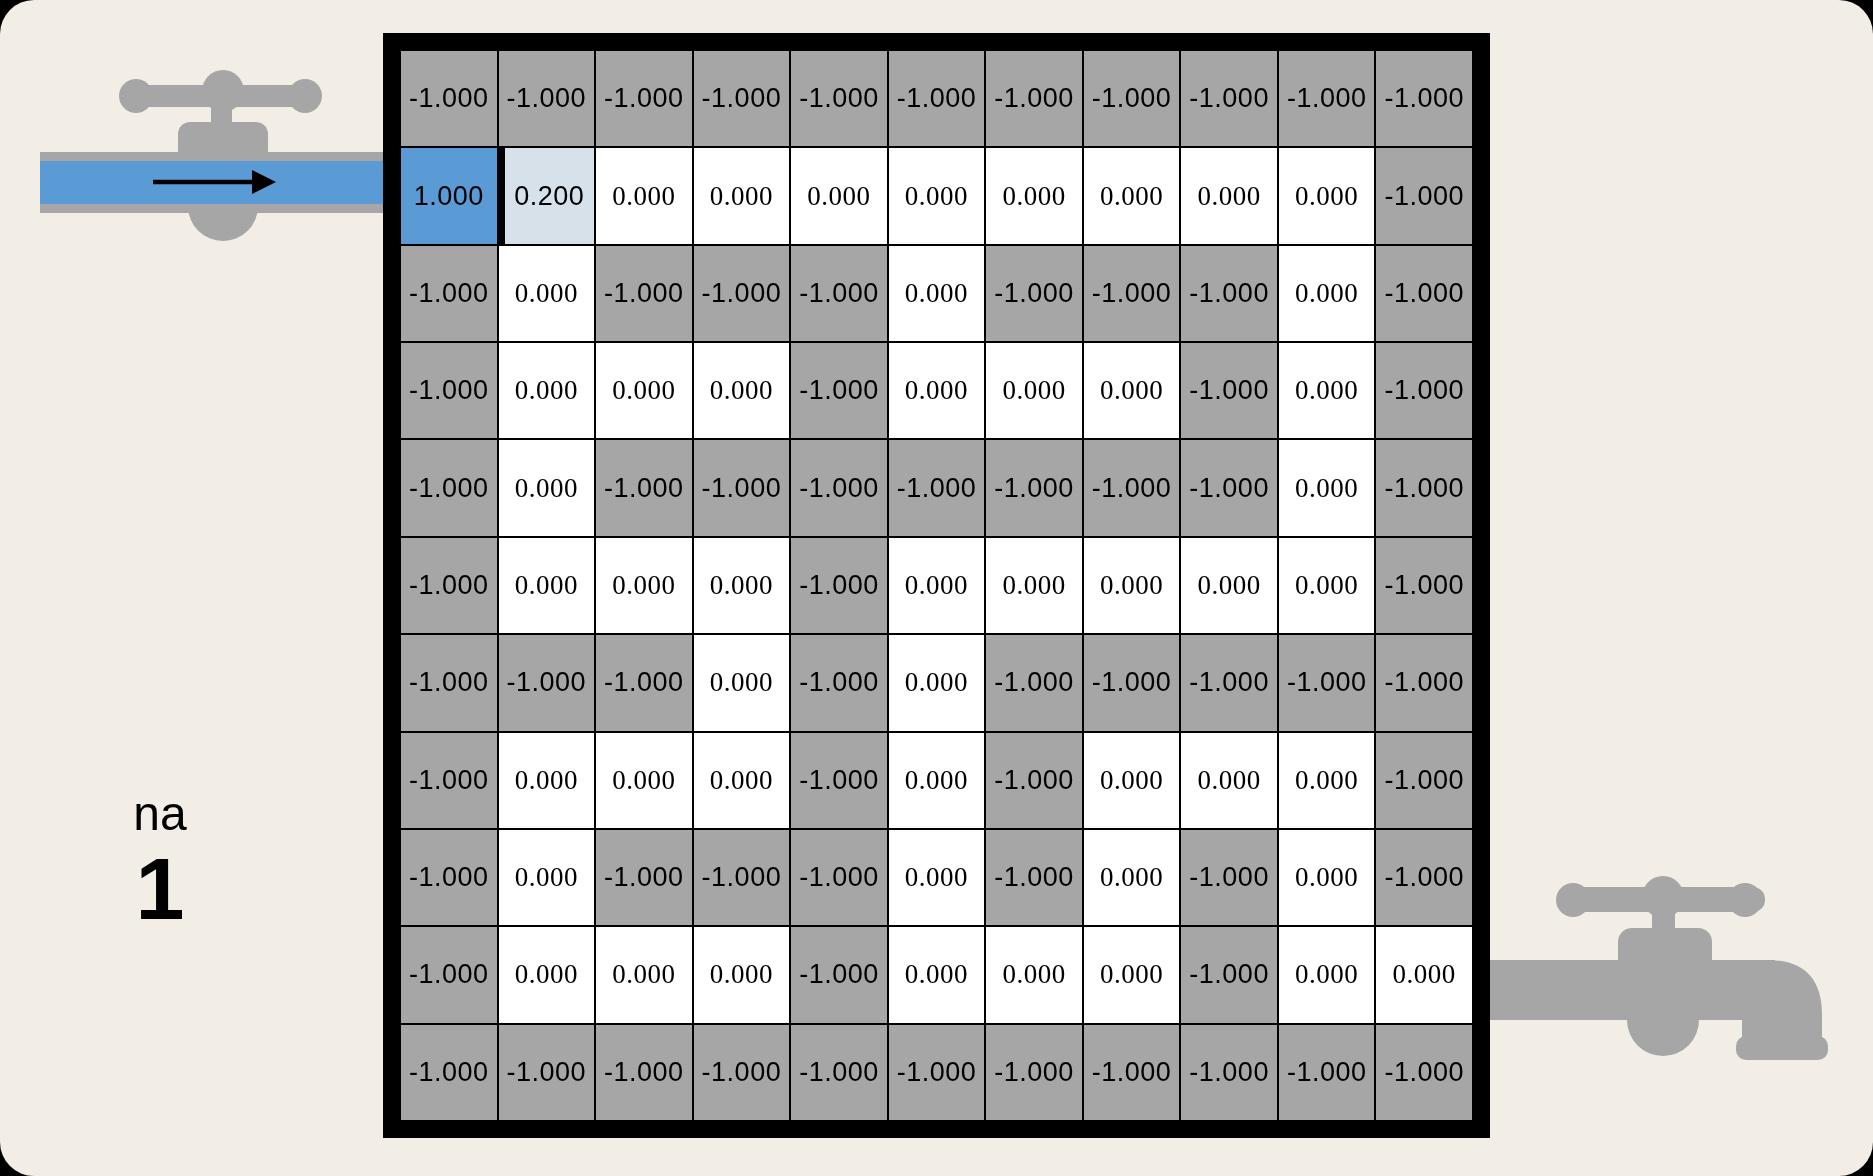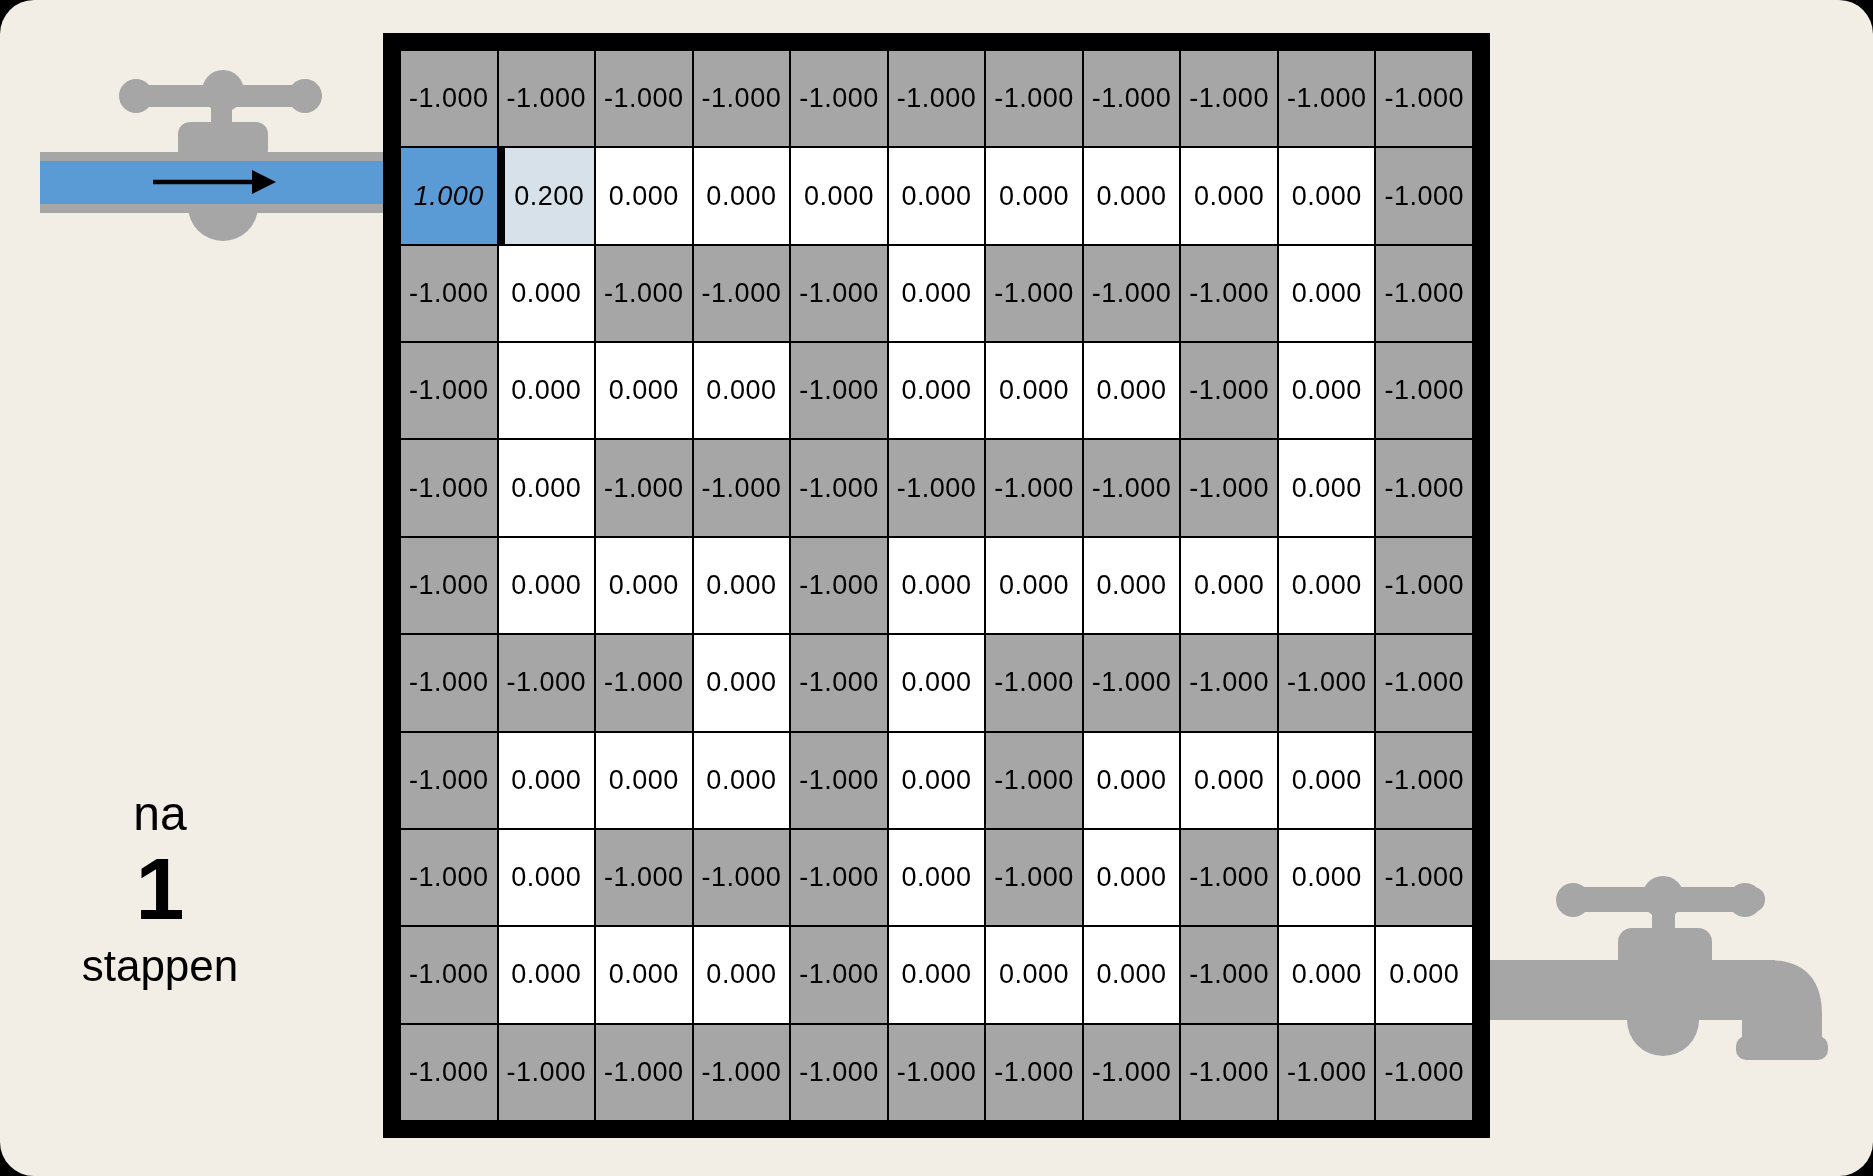--- a/index.html
+++ b/index.html
@@ -36,22 +36,22 @@
   }
   .cell {
     display: flex;
     align-items: center;
     justify-content: center;
     font-size: 27px;
     color: #000;
     letter-spacing: 0.5px;
   }
   .cell.wall   { background: var(--wall, #a6a6a6); }
-  .cell.open   { background: var(--open, #ffffff); }
-  .cell.source { background: var(--source, #5b9bd5); font-style: italic; }
+  .cell.open   { background: var(--open, #ffffff); font-family: Liberation Serif, serif; }
+  .cell.source { background: var(--source, #5b9bd5); }
   .cell.flow   { background: var(--flow, #d7e1ea); margin-left: 6px; }
 
   
   .inlet-svg {
     position: absolute;
     left: 30px;
     top: 60px;
     width: 353px;
     height: 190px;
   }
@@ -232,21 +232,20 @@
       <div class="cell wall">-1.000</div>
       <div class="cell wall">-1.000</div>
       <div class="cell wall">-1.000</div>
       <div class="cell wall">-1.000</div>
       <div class="cell wall">-1.000</div>
     </div>
 
   <div class="step-caption">
     <div class="prefix">na</div>
     <div class="count">1</div>
-    <div class="suffix">stappen</div>
   </div>
 
   <svg class="outlet-svg" viewBox="0 0 360 200" xmlns="http://www.w3.org/2000/svg">
     <g>
       <rect x="70" y="17" width="205" height="25" rx="12" fill="var(--icon-gray)"></rect>
       <circle cx="83" cy="30" r="17" fill="var(--icon-gray)"></circle>
       <circle cx="255" cy="30" r="17" fill="var(--icon-gray)"></circle>
       <circle cx="173" cy="27" r="21" fill="var(--icon-gray)"></circle>
       <rect x="162" y="27" width="23" height="48" fill="var(--icon-gray)"></rect>
     </g>

